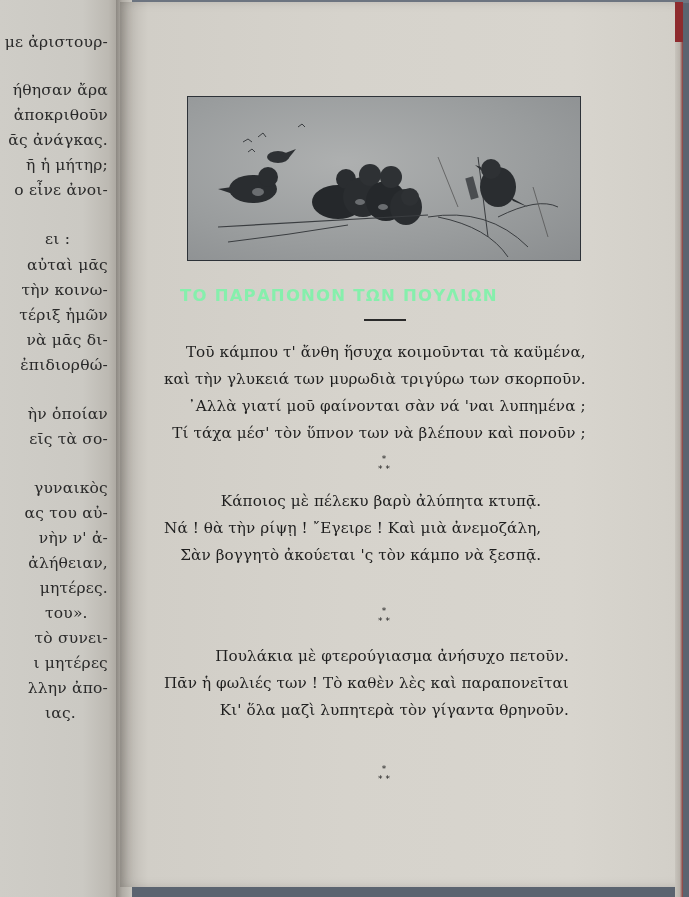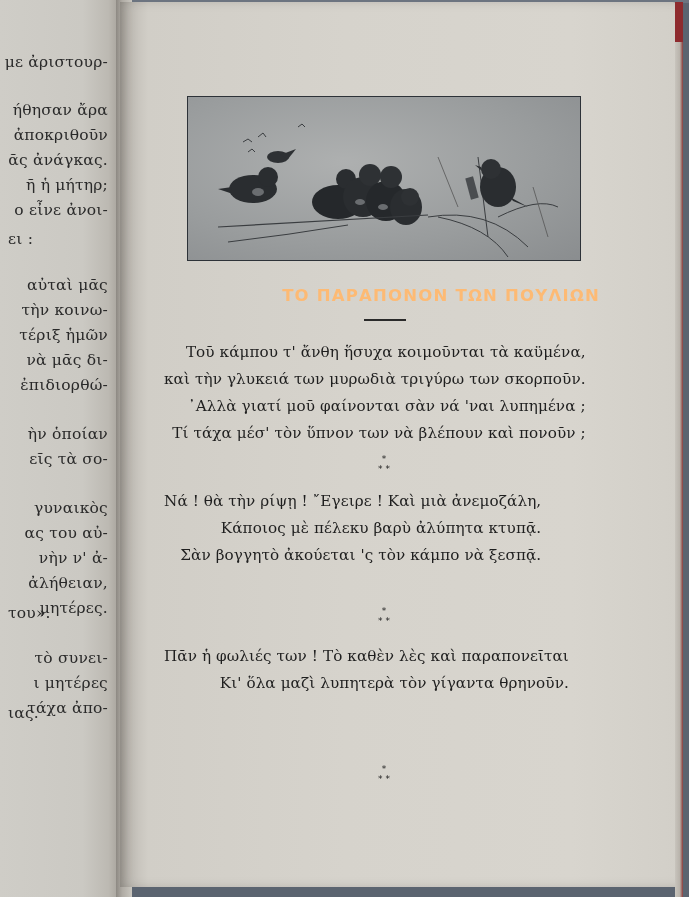--- a/index.html
+++ b/index.html
@@ -10,22 +10,22 @@
     }
     .left-page {
       position: absolute; left: 0; top: 0; width: 118px; height: 897px;
       background: linear-gradient(90deg, #cfcdc7 0%, #cbc9c3 70%, #bcb9b2 92%, #a9a59e 100%);
       overflow: hidden;
     }
     .left-line {
       position: absolute; white-space: nowrap;
       font-size: 15.5px; color: #2a2a2a; letter-spacing: 0.2px;
     }
-    .left-line.r { right: 10px; margin-top: 20px; }
-    .left-line.l { left: 8px; }
+    .left-line.r { right: 10px; }
+    .left-line.l { left: 0; padding-left: 45px; }
     .gutter {
       position: absolute; left: 116px; top: 0; width: 16px; height: 897px;
       background: linear-gradient(90deg, #8d8983 0%, #b0aca5 40%, #c9c6bf 100%);
     }
     .right-page {
       position: absolute; left: 120px; top: 2px; width: 563px; height: 885px;
       background: linear-gradient(90deg, #b8b4ad 0%, #d1cec7 5%, #d6d3cc 40%, #d8d5ce 80%, #d2cfc8 100%);
       border-top-right-radius: 10px;
       box-shadow: inset 8px 0 14px -6px rgba(60,55,50,0.5);
     }
@@ -36,23 +36,23 @@
     .cover-top { position: absolute; left: 118px; top: 0; width: 571px; height: 3px; background: #6c7480; }
     .cover-red { position: absolute; right: 0; top: 0; width: 8px; height: 40px; background: #8e2b2e; }
     .illustration {
       position: absolute; left: 187px; top: 96px; width: 392px; height: 163px;
       border: 1.5px solid #2d3238;
       background: radial-gradient(ellipse at 40% 40%, #aeb0b0 0%, #999c9d 60%, #8a8d8f 100%);
       overflow: hidden;
     }
     .illustration svg { position: absolute; left: 0; top: 0; }
     .title {
-      position: absolute; left: 180px; width: 420px; top: 286px; text-align: right;
+      position: absolute; left: 180px; width: 420px; top: 286px; text-align: left;
       font-family: "DejaVu Sans", sans-serif; font-weight: bold; font-size: 16.5px;
-      letter-spacing: 1.2px; color: #fdba74;
+      letter-spacing: 1.2px; color: #86efac;
     }
     .title-rule {
       position: absolute; left: 364px; top: 319px; width: 42px; height: 1.5px; background: #2a2a2a;
     }
     .stanza { position: absolute; left: 164px; text-align: right; }
     .verse {
       font-family: "DejaVu Serif", serif; font-size: 15.2px; color: #1f1f1f;
       height: 27px; line-height: 27px; white-space: nowrap; letter-spacing: 0.1px;
     }
     .asterism {
@@ -81,21 +81,21 @@
   <div class="left-line r" style="top:405px">ὴν ὁποίαν</div>
   <div class="left-line r" style="top:430px">εῖς τὰ σο-</div>
   <div class="left-line r" style="top:479px">γυναικὸς</div>
   <div class="left-line r" style="top:504px">ας του αὐ-</div>
   <div class="left-line r" style="top:529px">νὴν ν' ἀ-</div>
   <div class="left-line r" style="top:554px">ἀλήθειαν,</div>
   <div class="left-line r" style="top:579px">μητέρες.</div>
   <div class="left-line l" style="top:604px">του».</div>
   <div class="left-line r" style="top:629px">τὸ συνει-</div>
   <div class="left-line r" style="top:654px">ι μητέρες</div>
-  <div class="left-line r" style="top:679px">τάχα ἀπο-</div>
+  <div class="left-line r" style="top:679px">λλην ἀπο-</div>
   <div class="left-line l" style="top:704px">ιας.</div>
 </div>
 
 <div class="gutter"></div>
 
 <div class="right-page">
   <div class="page-edge"></div>
   <div class="cover-red"></div>
 </div>
 
@@ -152,31 +152,32 @@
   <div class="verse">᾿Αλλὰ γιατί μοῦ φαίνονται σὰν νά 'ναι λυπημένα ;</div>
   <div class="verse">Τί τάχα μέσ' τὸν ὕπνον των νὰ βλέπουν καὶ πονοῦν ;</div>
 </div>
 
 <div class="asterism" style="left:364px;top:454px">
   <div>*</div>
   <div>* *</div>
 </div>
 
 <div class="stanza" style="top:488px">
+  <div class="verse">Κάποιος μὲ πέλεκυ βαρὺ ἀλύπητα κτυπᾷ.</div>
   <div class="verse">Νά ! θὰ τὴν ρίψῃ ! ῎Εγειρε ! Καὶ μιὰ ἀνεμοζάλη,</div>
-  <div class="verse">Κάποιος μὲ πέλεκυ βαρὺ ἀλύπητα κτυπᾷ.</div>
   <div class="verse">Σὰν βογγητὸ ἀκούεται 'ς τὸν κάμπο νὰ ξεσπᾷ.</div>
 </div>
 
 <div class="asterism" style="left:364px;top:606px">
   <div>*</div>
   <div>* *</div>
 </div>
 
 <div class="stanza" style="top:643px">
+  <div class="verse">Πουλάκια μὲ φτερούγιασμα ἀνήσυχο πετοῦν.</div>
   <div class="verse">Πᾶν ἡ φωλιές των ! Τὸ καθὲν λὲς καὶ παραπονεῖται</div>
   <div class="verse">Κι' ὅλα μαζὶ λυπητερὰ τὸν γίγαντα θρηνοῦν.</div>
 </div>
 
 <div class="asterism" style="left:364px;top:764px">
   <div>*</div>
   <div>* *</div>
 </div>
 
 </body></html>

